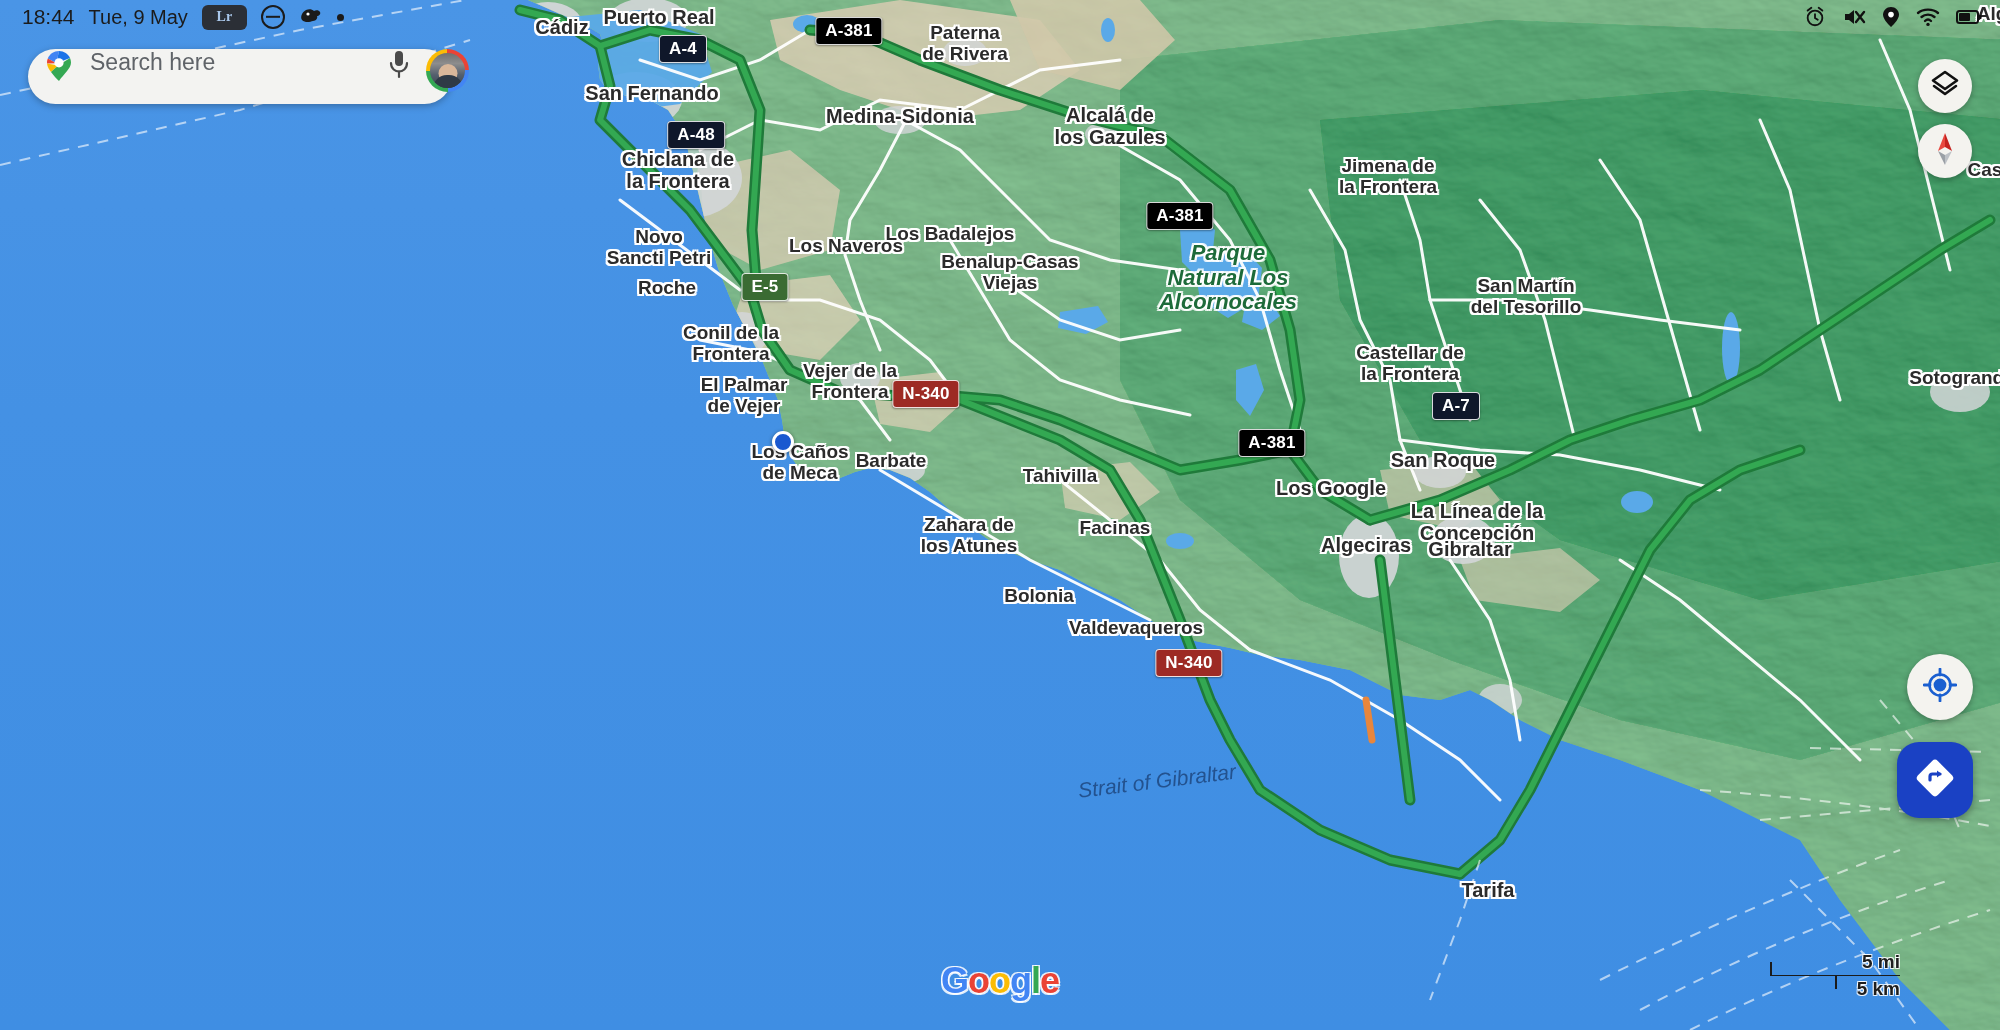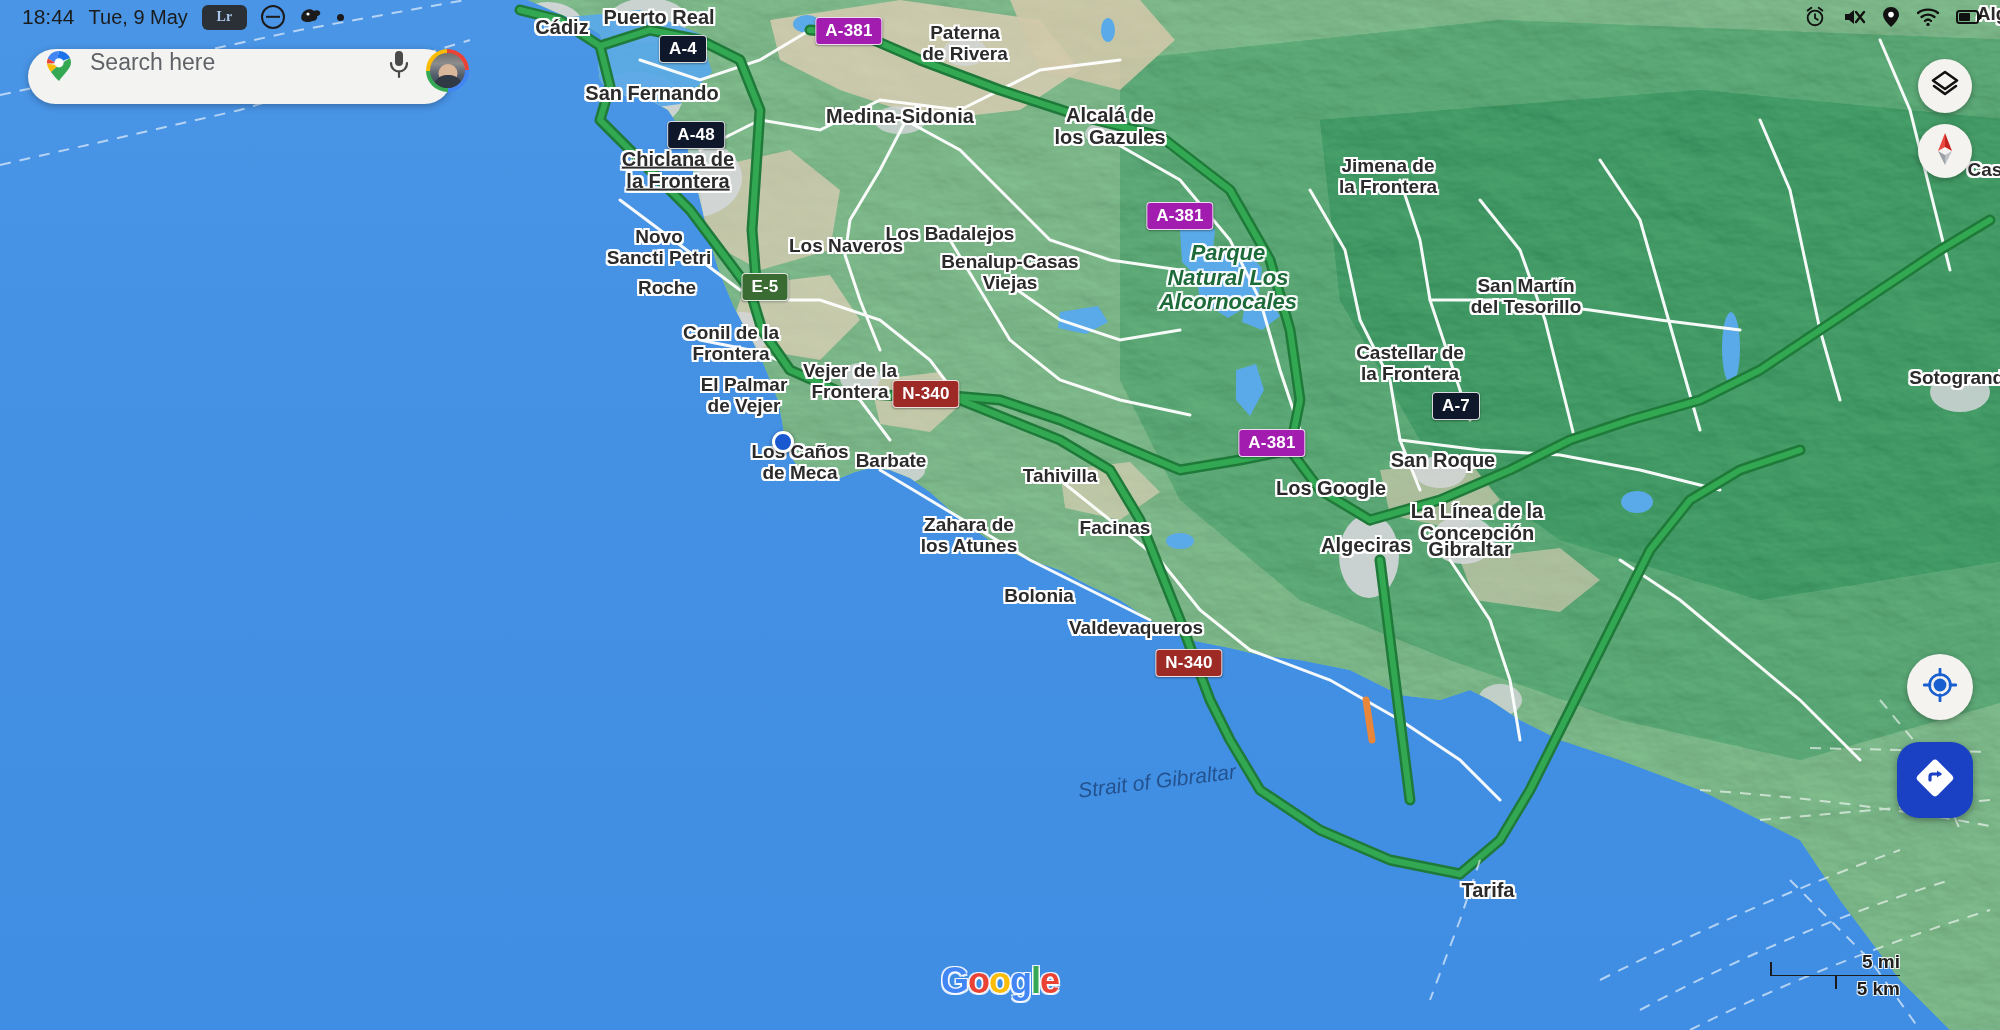--- a/index.html
+++ b/index.html
@@ -38,21 +38,21 @@
   .shield {
     position:absolute; transform:translate(-50%,-50%);
     padding:3px 9px; border-radius:4px; color:#fff;
     font-size:17px; font-weight:700; letter-spacing:.2px;
     border:1px solid rgba(255,255,255,.85);
     box-shadow:0 1px 2px rgba(0,0,0,.35);
     white-space:nowrap;
   }
   .sh-blue   { background:#0f172a; }
   .sh-green  { background:#3a6b33; }
-  .sh-orange { background:#a21caf;text-align:center; }
+  .sh-orange { background:#000000;text-align:center; }
   .sh-red    { background:#9d2a24; }
 
   
   svg.roads { position:absolute; inset:0; width:2000px; height:1030px; }
 
   
   #statusbar {
     position:absolute; top:0; left:0; width:2000px; height:34px;
     display:flex; align-items:center; z-index:40;
     color:#1b1b1b; font-size:20px;
@@ -344,21 +344,21 @@
         <path d="M1880,700 L1930,760 L1960,830"></path>
         <path d="M1810,748 L1990,752"></path>
         <path d="M1790,880 L1870,960 L1920,1030"></path>
       </g>
     </svg>
 
     <div id="label-layer">
         <div class="lbl city" style="left: 562px; top: 27px;">Cádiz</div>
         <div class="lbl city" style="left: 645px; top: 17px; padding-left: 28px;">Puerto Real</div>
         <div class="lbl city" style="left: 652px; top: 93px;">San Fernando</div>
-        <div class="lbl city" style="left: 678px; top: 170px; text-decoration: underline;">Chiclana de
+        <div class="lbl city" style="left: 678px; top: 170px;">Chiclana de
 la Frontera</div>
         <div class="lbl town" style="left: 659px; top: 247px;">Novo
 Sancti Petri</div>
         <div class="lbl town" style="left: 667px; top: 288px;">Roche</div>
         <div class="lbl town" style="left: 731px; top: 343px;">Conil de la
 Frontera</div>
         <div class="lbl town" style="left: 744px; top: 395px;">El Palmar
 de Vejer</div>
         <div class="lbl town" style="left: 800px; top: 462px;">Los Caños
 de Meca</div>

